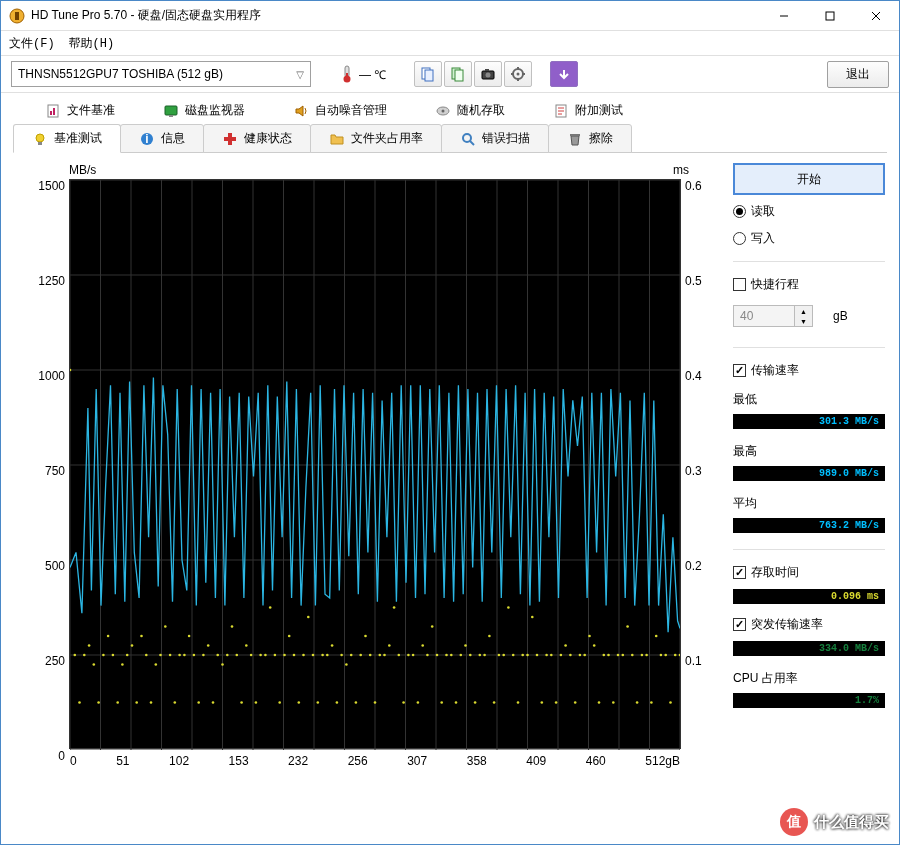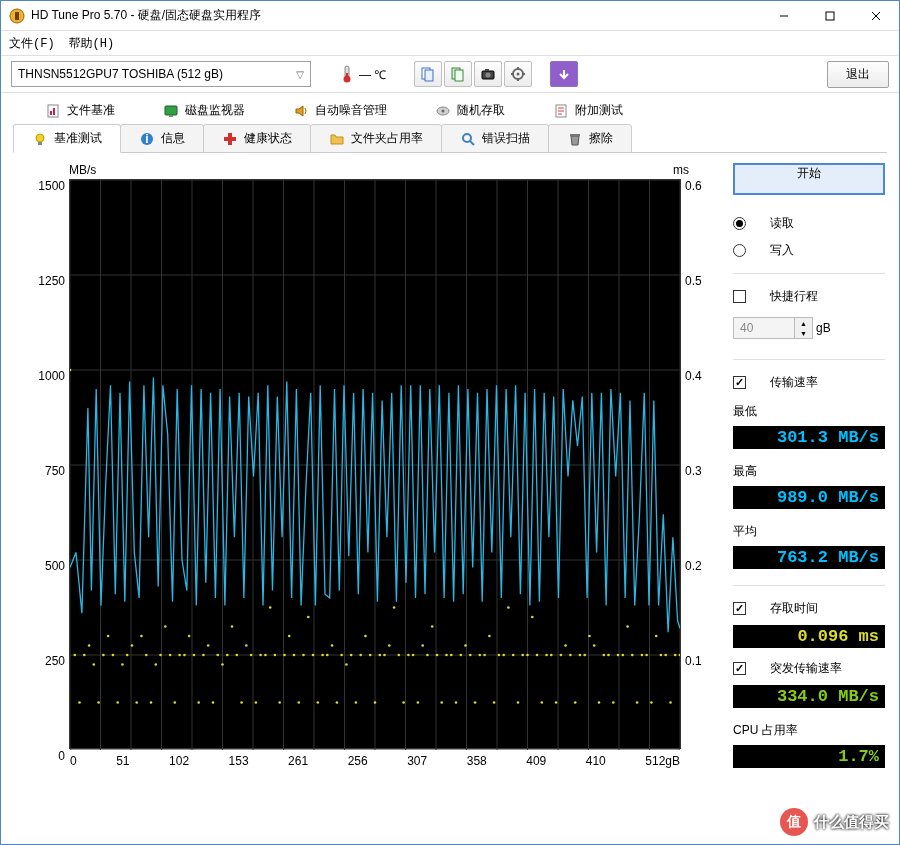--- a/index.html
+++ b/index.html
@@ -39,35 +39,35 @@
 .y-left span, .y-right span { display:block; height:0; }
 .y-right { width:38px; display:flex; flex-direction:column; justify-content:space-between; padding:0 0 20px 4px; }
 .chart { flex:1; background:#000; position:relative; height:570px; border:1px solid #333; }
 .x-axis { position:absolute; bottom:-20px; left:0; right:0; display:flex; justify-content:space-between; }
 .grid { position:absolute; inset:0; }
 .grid line { stroke:#333; stroke-width:1; }
 .plot { position:absolute; inset:0; }
 .plot .speed { stroke:#2bb6e3; stroke-width:1.3; fill:none; }
 .plot .access { fill:#dada30; }
 .side { width:166px; padding-left:14px; display:flex; flex-direction:column; gap:6px; }
-.start-btn { height:32px; border:2px solid #4a88d8; background:#e4eefb; color:#000; display:flex; justify-content:center; font-size:13px; margin-bottom:12px; }
-.radio-row, .check-row { display:flex; align-items:center; gap:24px; padding:2px 0; }
+.start-btn { height:32px; border:2px solid #4a88d8; background:#e4eefb; color:#000; display:flex; align-items:center; justify-content:center; font-size:13px; }
+.radio-row, .check-row { display:flex; align-items:center; gap:5px; padding:2px 0; }
 .radio { width:13px; height:13px; border:1px solid #333; border-radius:50%; display:flex; align-items:center; justify-content:center; }
 .radio.checked::after { content:""; width:7px; height:7px; background:#000; border-radius:50%; }
 .checkbox { width:13px; height:13px; border:1px solid #333; display:flex; align-items:center; justify-content:center; font-size:10px; line-height:1; }
 .checkbox.checked::after { content:"✓"; font-size:11px; font-weight:bold; }
-.spinner-row { display:flex; align-items:center; gap:3px; margin:4px 0 8px 0; }
+.spinner-row { display:flex; align-items:center; gap:20px; margin:4px 0 8px 0; }
 .spinner { width:80px; height:22px; border:1px solid #bbb; display:flex; }
 .spinner input { flex:1; border:none; padding:0 6px; background:#f4f4f4; color:#888; width:50px; }
 .spinner .arrows { width:18px; display:flex; flex-direction:column; border-left:1px solid #bbb; }
 .spinner .arrows div { flex:1; display:flex; align-items:center; justify-content:center; font-size:7px; background:#f0f0f0; }
 .stat-label { margin-top:4px; }
-.stat-val { background:#000; color:#00bfff; font-family:"Courier New",monospace; font-weight:bold; padding:2px 6px; text-align:right; margin-bottom:4px; font-size:17px; }
+.stat-val { background:#000; color:#00bfff; font-family:"Courier New",monospace; font-weight:bold; padding:2px 6px; text-align:right; margin-bottom:4px; font-size:10px; }
 .stat-val.yellow { color:#dada30; }
-.stat-val.white { color:#84cc16; }
+.stat-val.white { color:#15803d; }
 hr.sep { border:none; border-top:1px solid #e0e0e0; margin:6px 0; }
 .watermark { position:absolute; right:10px; bottom:8px; display:flex; align-items:center; gap:6px; opacity:0.85; }
 .watermark .circ { width:28px; height:28px; border-radius:50%; background:#e53935; color:#fff; display:flex; align-items:center; justify-content:center; font-size:14px; font-weight:bold; }
 .watermark .txt { color:#fff; font-weight:bold; font-size:15px; text-shadow:0 0 3px #000,0 0 3px #000; }
 </style>
 </head>
 <body>
 
 <div class="titlebar">
   <svg class="app-icon" viewBox="0 0 16 16">
@@ -416,26 +416,26 @@
             <circle class="access" cx="595.7" cy="475.0" r="1.3"></circle>
             <circle class="access" cx="600.5" cy="522.5" r="1.3"></circle>
             <circle class="access" cx="605.2" cy="475.0" r="1.3"></circle>
             <circle class="access" cx="610.0" cy="475.0" r="1.3"></circle>
           </svg>
         <div class="x-axis" id="xaxis">
             <span>0</span>
             <span>51</span>
             <span>102</span>
             <span>153</span>
-            <span>261</span>
+            <span>232</span>
             <span>256</span>
             <span>307</span>
             <span>358</span>
             <span>409</span>
-            <span>410</span>
+            <span>460</span>
             <span>512gB</span>
           </div>
       </div>
       <div class="y-right" id="yright">
           <span>0.6</span>
           <span>0.5</span>
           <span>0.4</span>
           <span>0.3</span>
           <span>0.2</span>
           <span>0.1</span>

